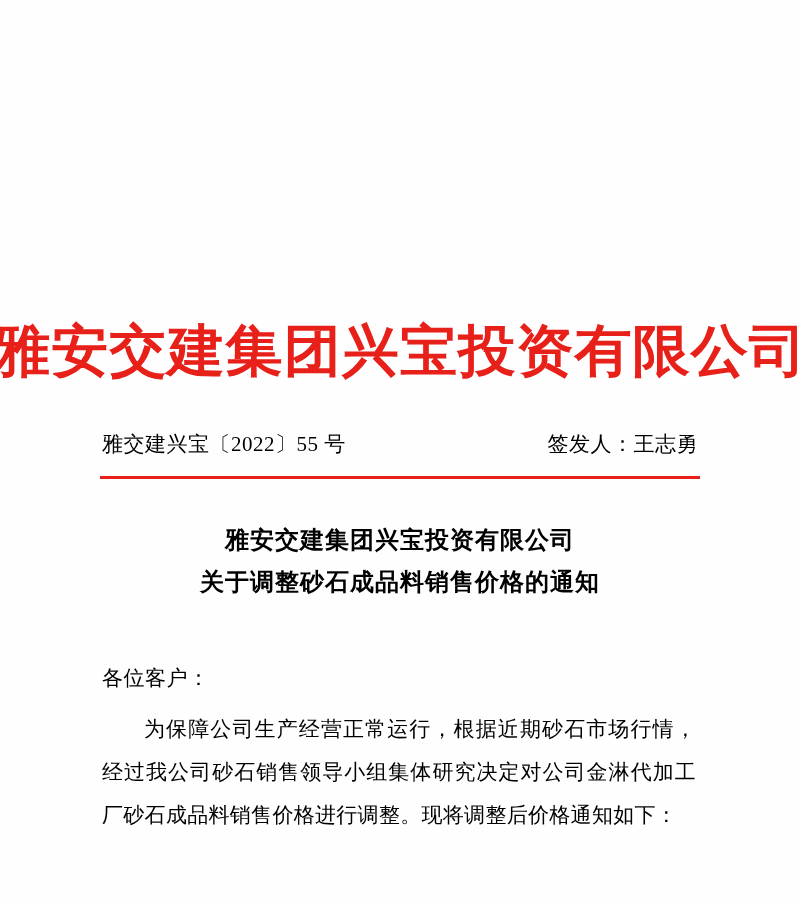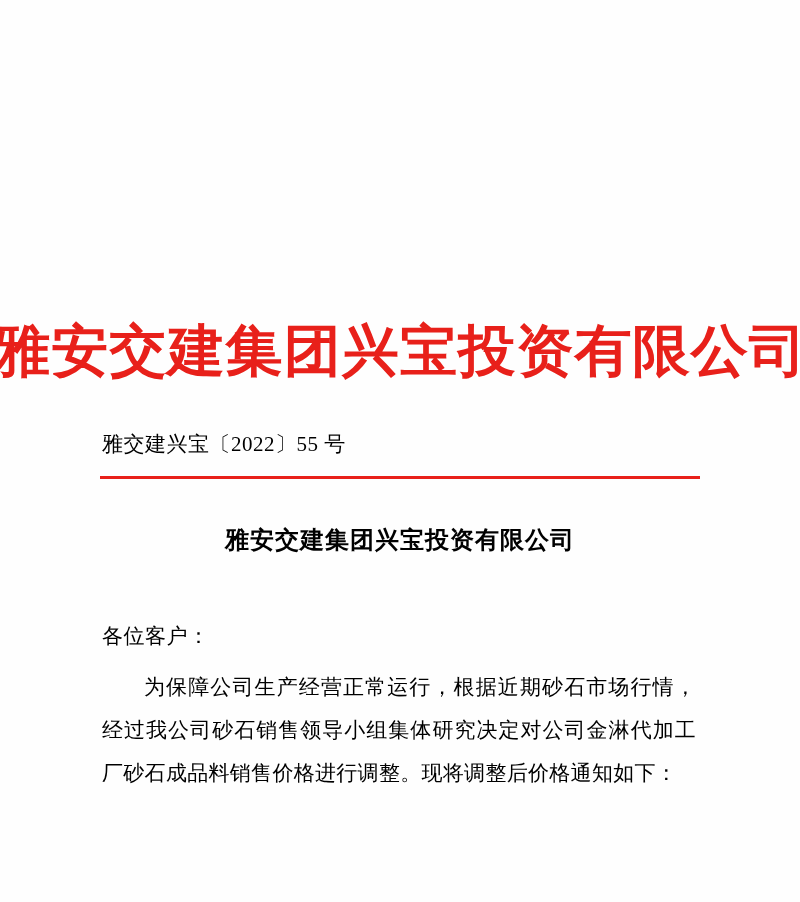--- a/index.html
+++ b/index.html
@@ -88,26 +88,28 @@
 </head>
 <body>
 
 <div class="page">
   <div class="doc-body">
 
     <div class="org-title">雅安交建集团兴宝投资有限公司</div>
 
     <div class="meta-row">
       <span class="meta-left">雅交建兴宝〔2022〕55 号</span>
+      <span class="meta-right">签发人：王志勇</span>
     </div>
 
     <div class="red-rule"></div>
 
     <div class="doc-title">
       <span class="doc-title-line">雅安交建集团兴宝投资有限公司</span>
+      <span class="doc-title-line">关于调整砂石成品料销售价格的通知</span>
     </div>
 
     <div class="salutation">各位客户：</div>
 
     <div class="para">为保障公司生产经营正常运行，根据近期砂石市场行情，经过我公司砂石销售领导小组集体研究决定对公司金淋代加工厂砂石成品料销售价格进行调整。现将调整后价格通知如下：</div>
 
   </div>
 </div>
 
 </body></html>

